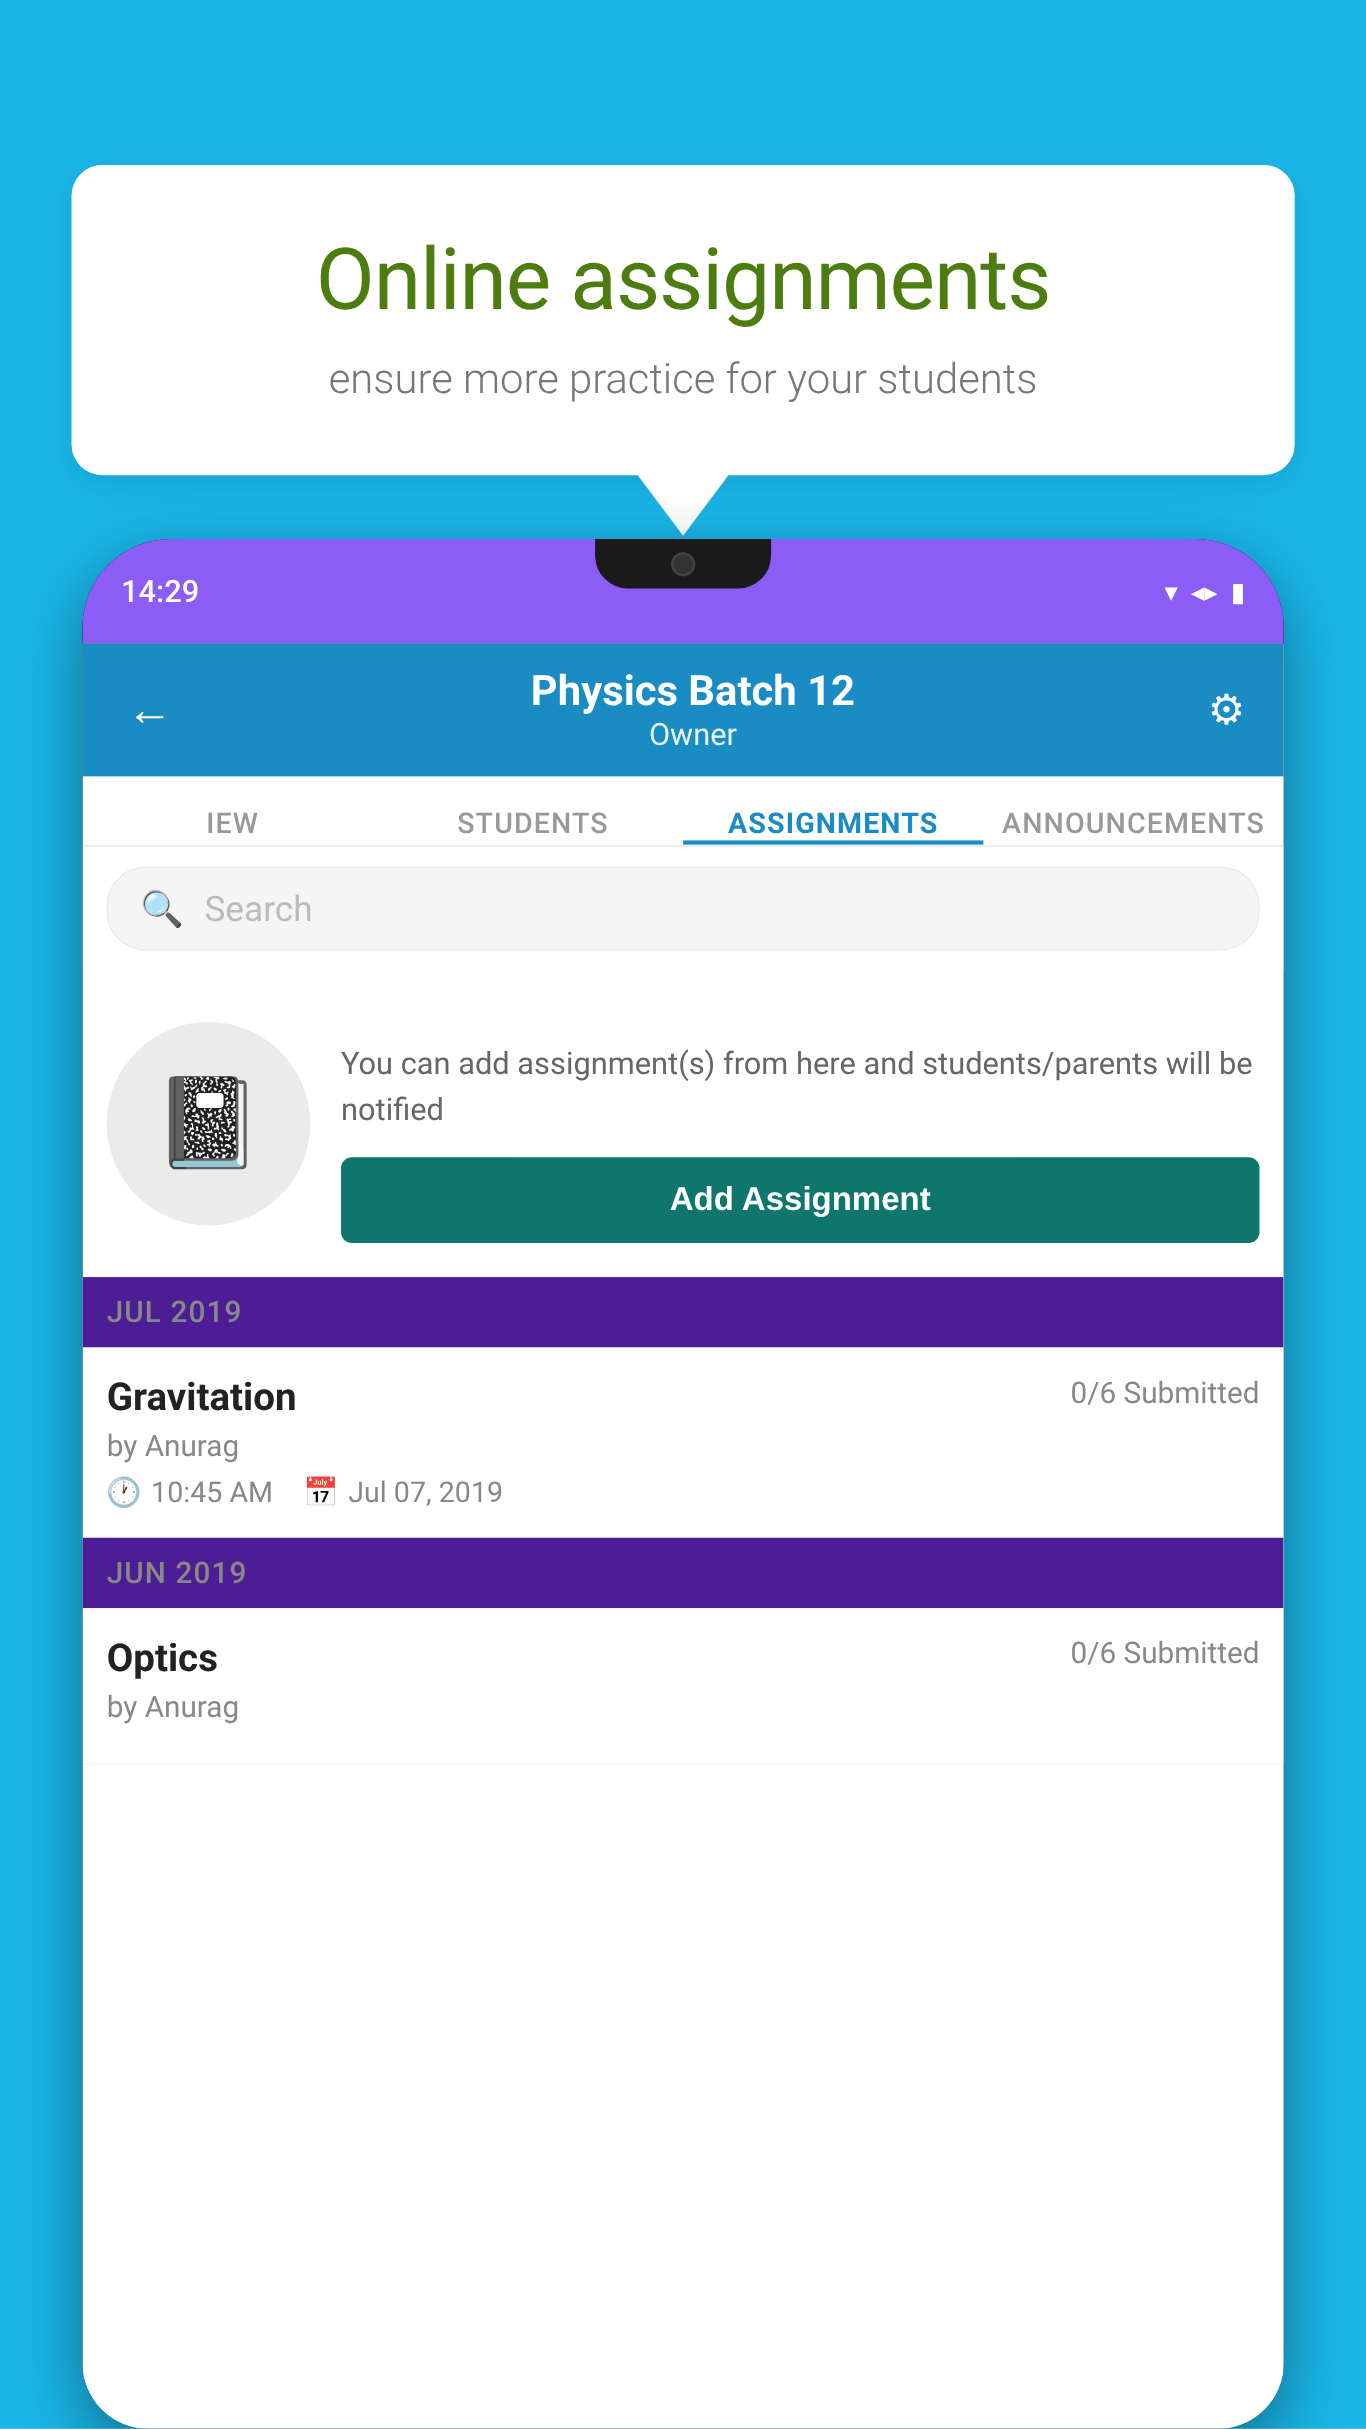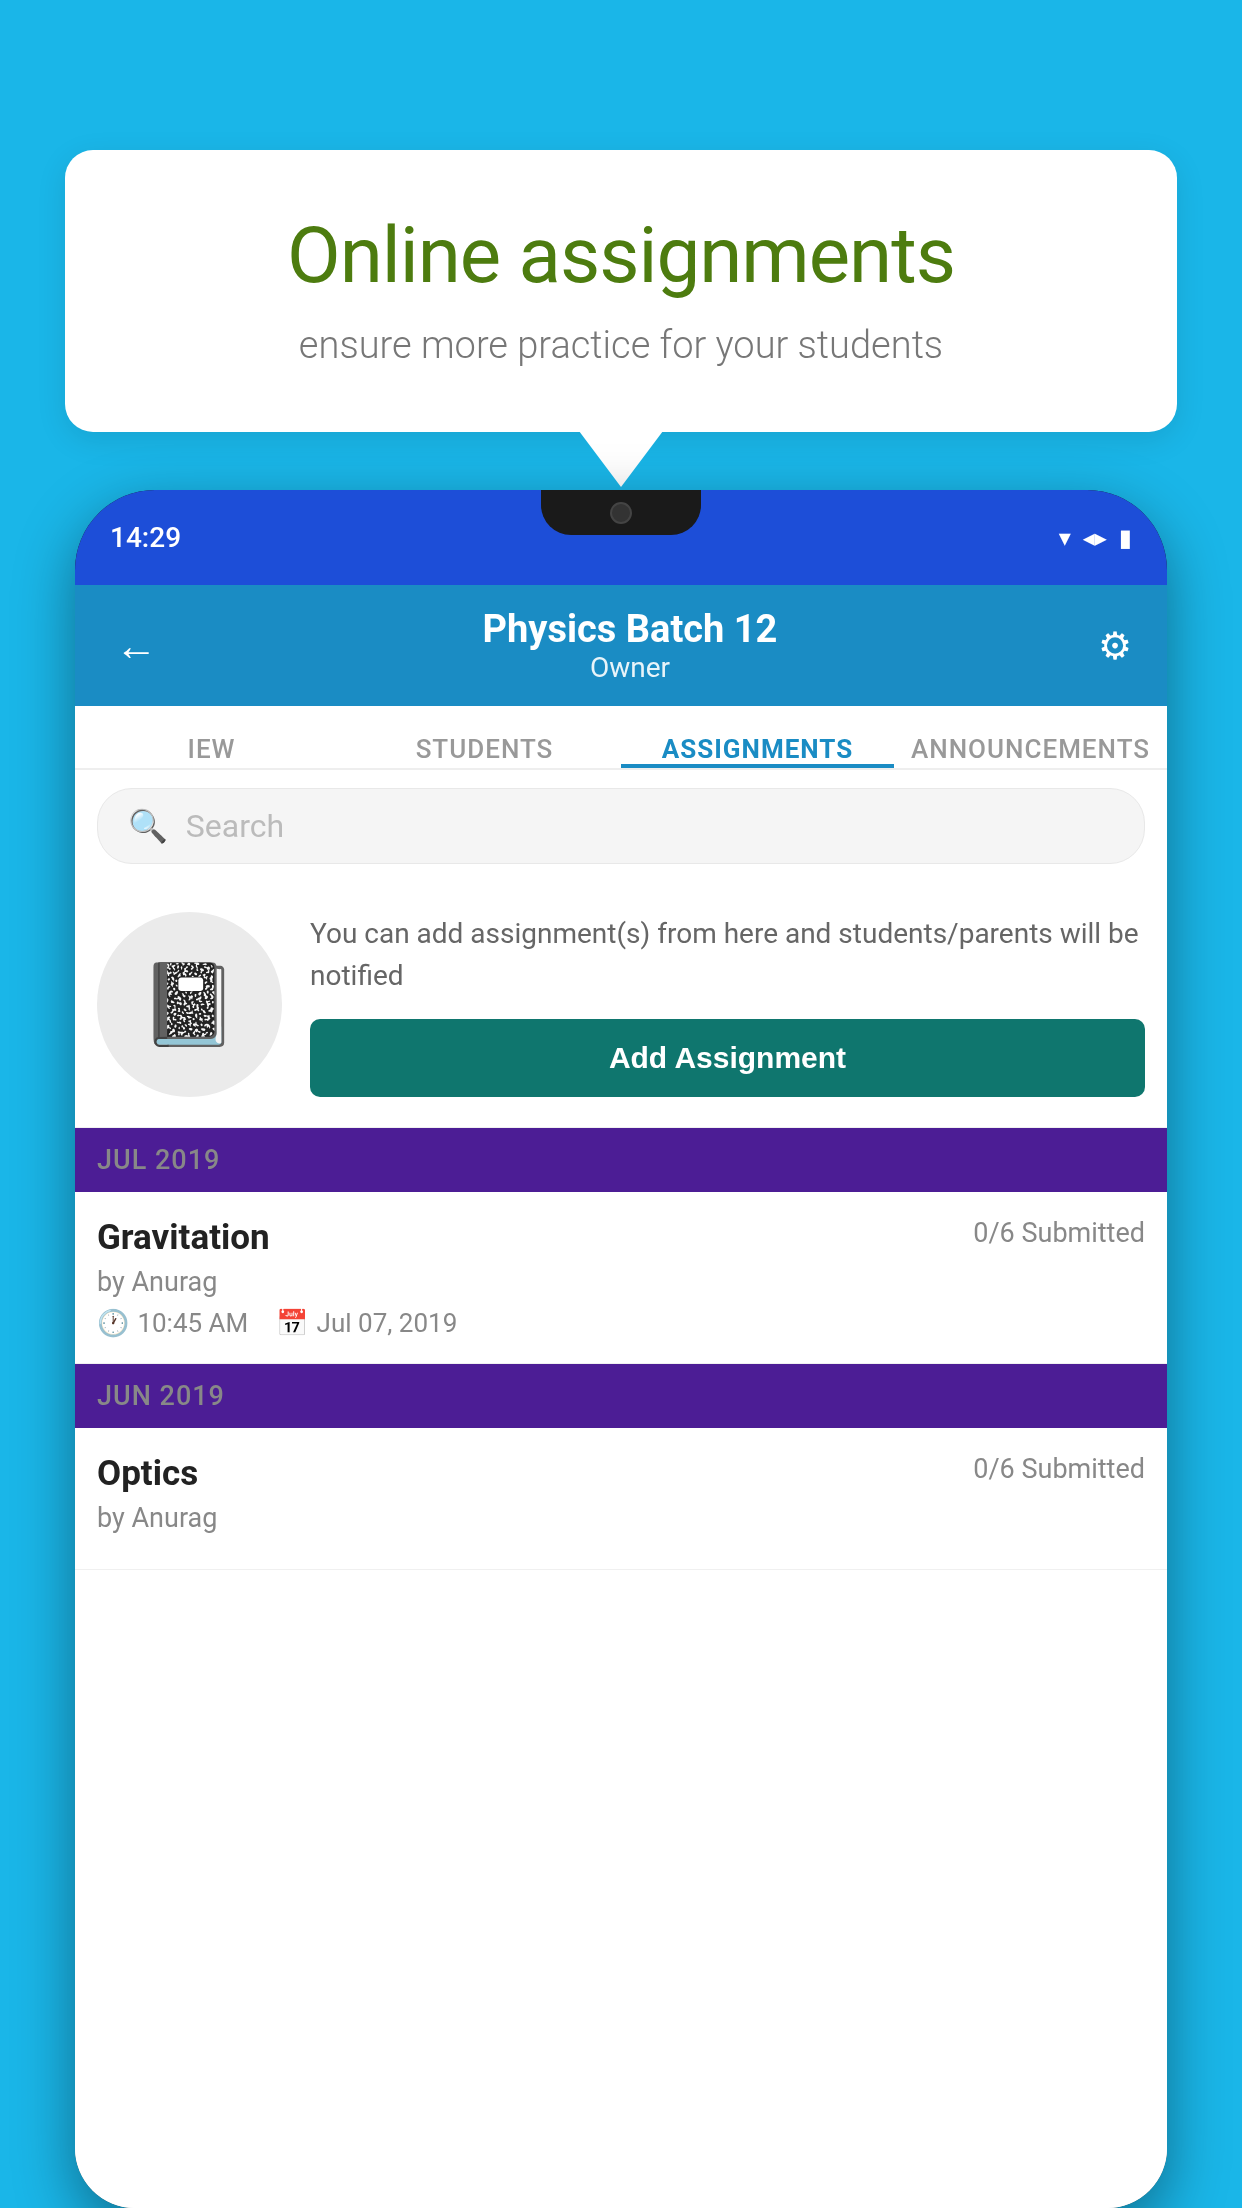--- a/index.html
+++ b/index.html
@@ -67,21 +67,21 @@
       bottom: 0;
       background: #1a1a1a;
       border-radius: 80px 80px 60px 60px;
       padding: 0;
       overflow: hidden;
       box-shadow: 0 20px 60px rgba(0,0,0,0.4);
     }
 
     
     .phone-top-bar {
-      background: #1d4ed8;
+      background: #8b5cf6;
       height: 95px;
       position: relative;
       display: flex;
       align-items: center;
       justify-content: space-between;
       padding: 0 35px;
       border-radius: 70px 70px 0 0;
     }
 
     .status-time {
@@ -256,20 +256,21 @@
 
     .promo-content {
       flex: 1;
     }
 
     .promo-text {
       color: #666;
       font-size: 28px;
       line-height: 1.5;
       margin-bottom: 22px;
+      margin-top: 34px;
     }
 
     .add-assignment-btn {
       background: #0f766e;
       color: white;
       border: none;
       border-radius: 10px;
       padding: 22px 40px;
       font-size: 30px;
       font-weight: 600;

